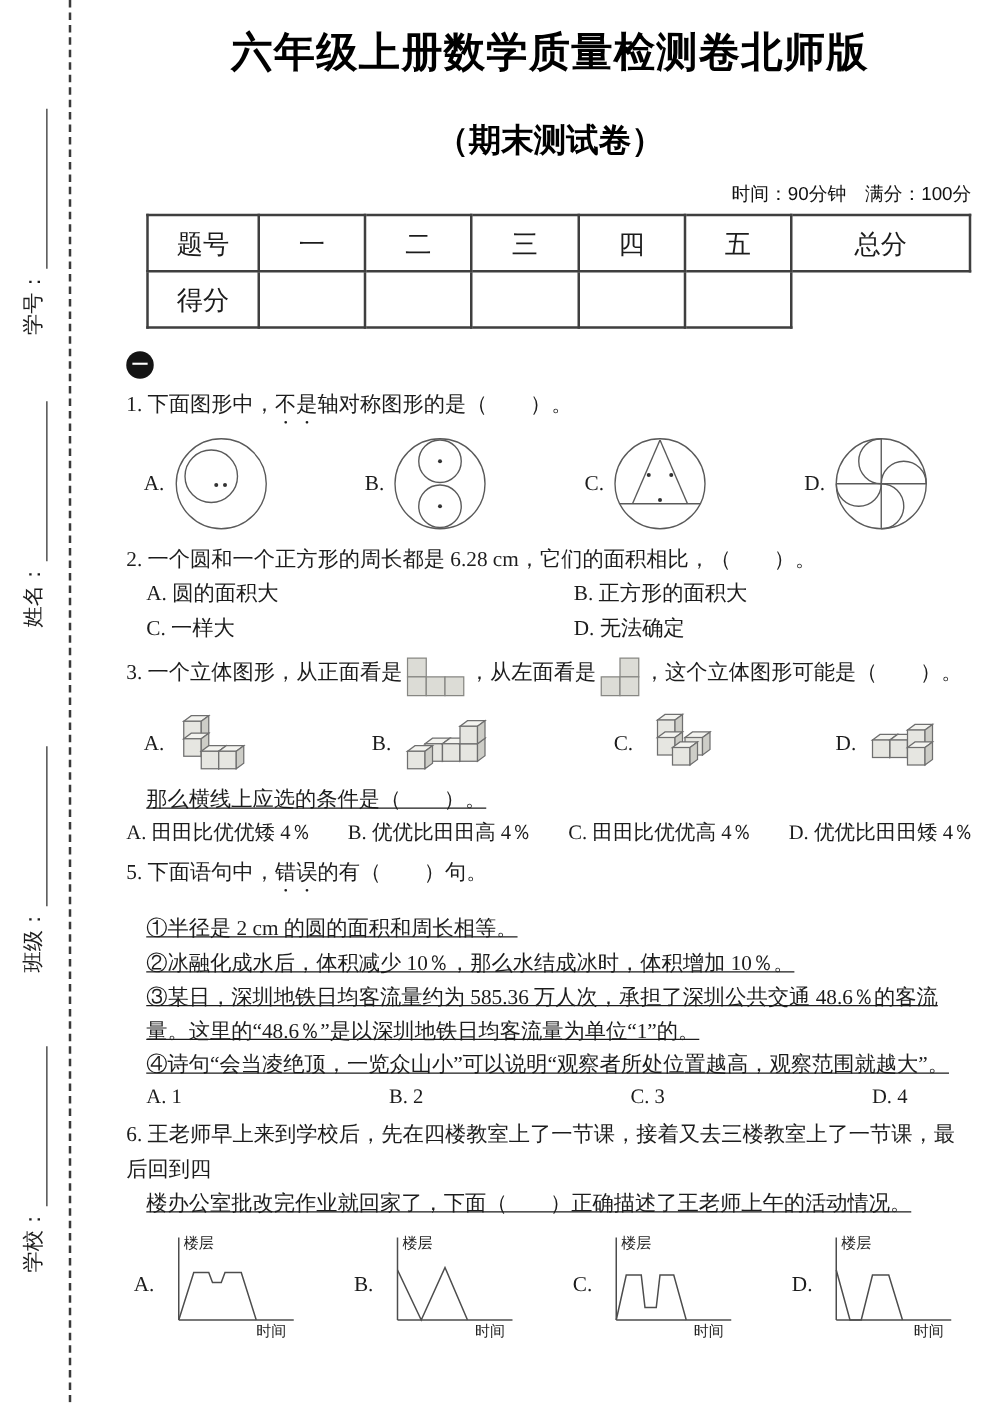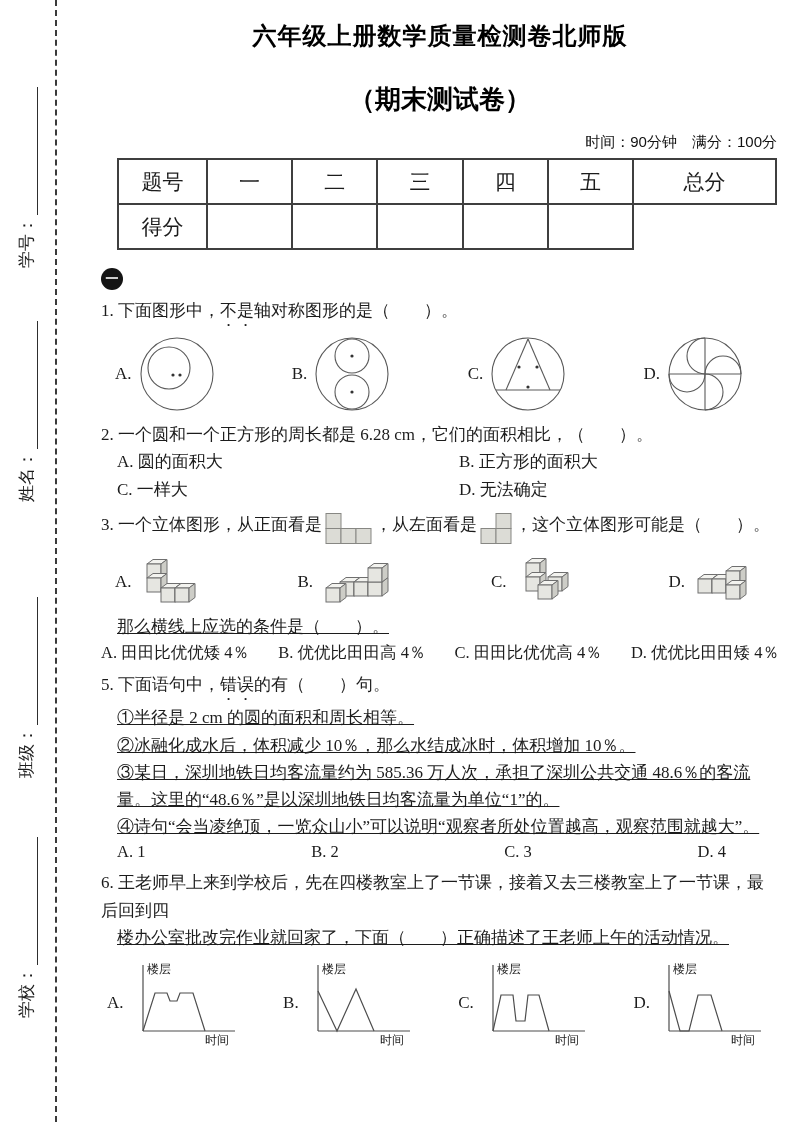--- a/index.html
+++ b/index.html
@@ -30,21 +30,21 @@
   }
   .rail-field .rail-line {
     display:inline-block; width:128px; height:1.1em;
     border-bottom:1.6px solid #2e2e2e;
   }
   .rf1 { top:268px; } .rf2 { top:502px; } .rf3 { top:778px; } .rf4 { top:1018px; }
   
   .content { position:absolute; left:57px; top:0; width:736px; height:1122px; padding:20px 14px 0 44px; }
   h1.title {
     font-family:"Liberation Sans", sans-serif;
-    font-size:24px; font-weight:700; text-align:center; letter-spacing:1px; color:#000;
+    font-size:33px; font-weight:700; text-align:center; letter-spacing:1px; color:#000;
   }
   h2.subtitle {
     font-family:"Liberation Sans", sans-serif;
     font-size:26px; font-weight:700; text-align:center; margin-top:30px; color:#000;
   }
   .meta {
     font-family:"Liberation Sans", sans-serif;
     font-size:15px; text-align:right; margin-top:16px; padding-right:2px; color:#111;
   }
   table.score {
@@ -310,21 +310,21 @@
     <div class="opt-row full">
       <span>A. 田田比优优矮 4％</span>
       <span>B. 优优比田田高 4％</span>
       <span>C. 田田比优优高 4％</span>
       <span>D. 优优比田田矮 4％</span>
     </div>
 
     <div class="qtext">
       <span>5. 下面语句中，</span><span class="em-dots">错误</span><span>的有（　　）句。</span>
     </div>
-    <div class="qtext indent" style="margin-top:0;">①半径是 2 cm 的圆的面积和周长相等。</div>
+    <div class="qtext indent" style="margin-top:12px;">①半径是 2 cm 的圆的面积和周长相等。</div>
     <div class="qtext indent" style="margin-top:0;">②冰融化成水后，体积减少 10％，那么水结成冰时，体积增加 10％。</div>
     <div class="qtext indent" style="margin-top:0;">③某日，深圳地铁日均客流量约为 585.36 万人次，承担了深圳公共交通 48.6％的客流量。这里的“48.6％”是以深圳地铁日均客流量为单位“1”的。</div>
     <div class="qtext indent" style="margin-top:0;">④诗句“会当凌绝顶，一览众山小”可以说明“观察者所处位置越高，观察范围就越大”。</div>
     <div class="opt-row w620">
       <span>A. 1</span>
       <span>B. 2</span>
       <span>C. 3</span>
       <span>D. 4</span>
     </div>
 

